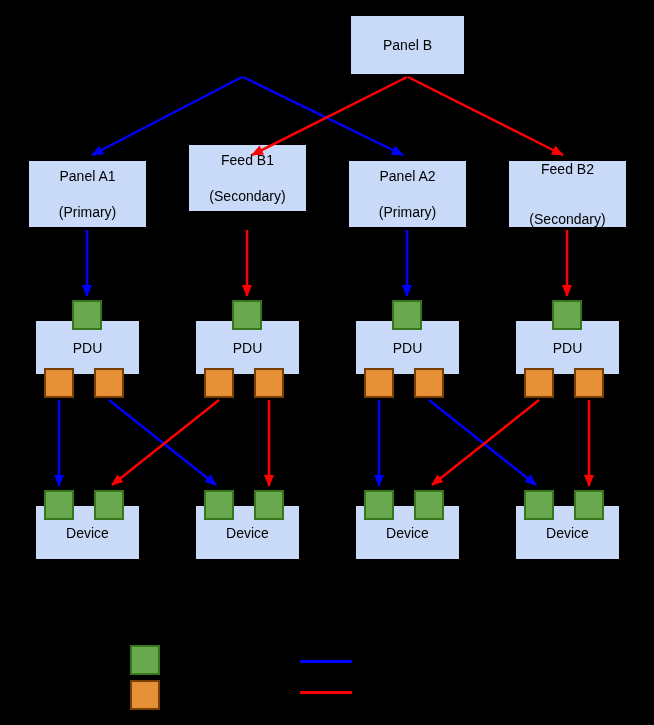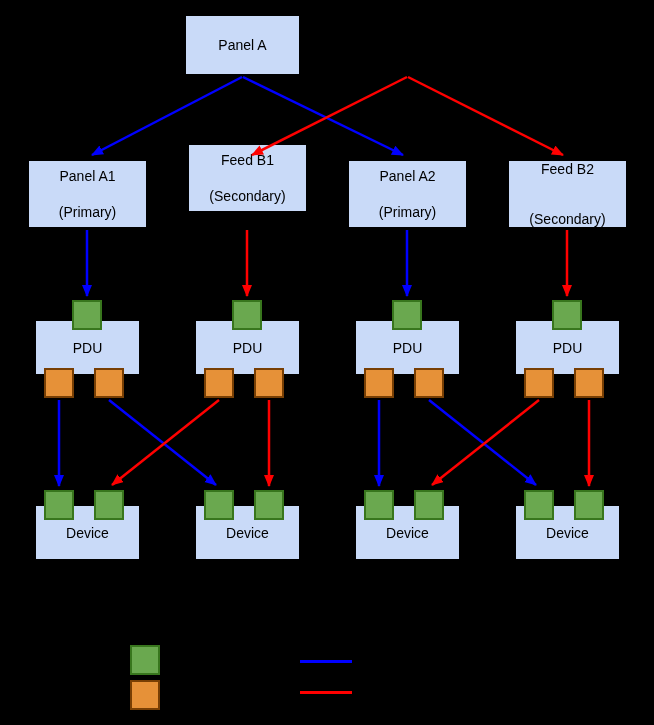--- a/index.html
+++ b/index.html
@@ -25,22 +25,22 @@
   .fill-red  { fill:#ff0000; }
   .legend-line { position:absolute; width:52px; height:3px; z-index:2; }
   .legend-line.blue-bg { background:#0000ff; }
   .legend-line.red-bg  { background:#ff0000; }
 </style>
 </head>
 <body>
 
 <div class="stage">
 
-  <div class="box" style="left:185px; top:15px; width:115px; height:60px;">
-    <span>Panel A</span>
+  <div class="box" style="left:350px; top:15px; width:115px; height:60px;">
+    <span>Panel B</span>
   </div>
 
   <div class="box" style="left:28px; top:160px; width:119px; height:68px;">
     <span>Panel A1</span>
     <span class="l2">(Primary)</span>
   </div>
   <div class="box" style="left:188px; top:144px; width:119px; height:68px;">
     <span>Feed B1</span>
     <span class="l2">(Secondary)</span>
   </div>

